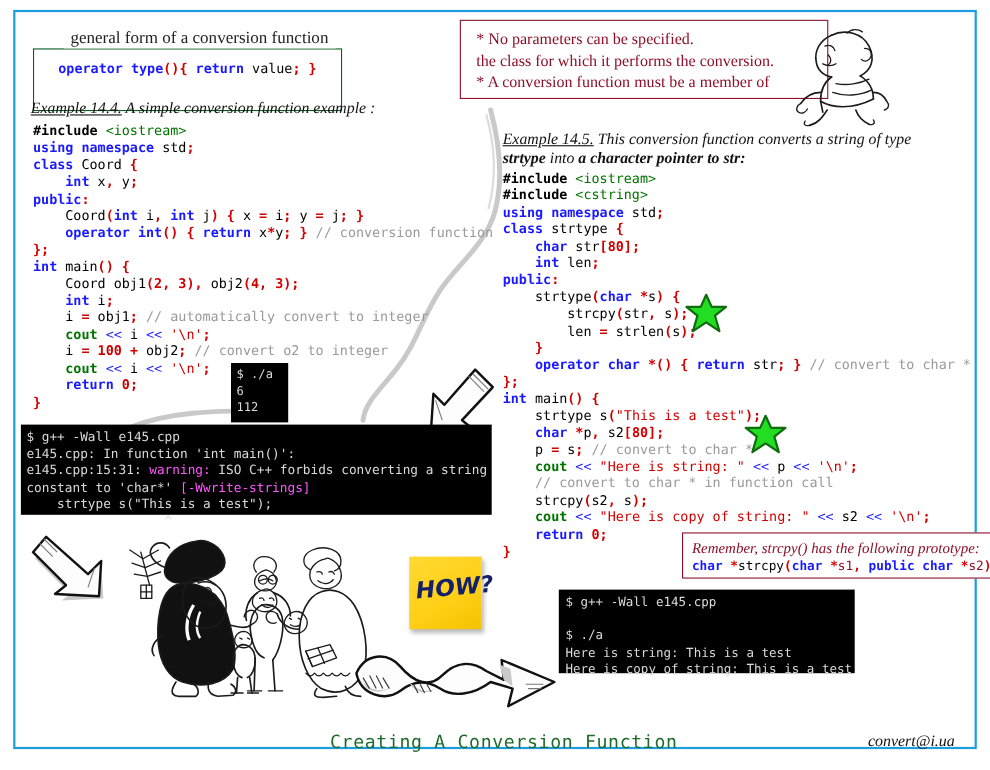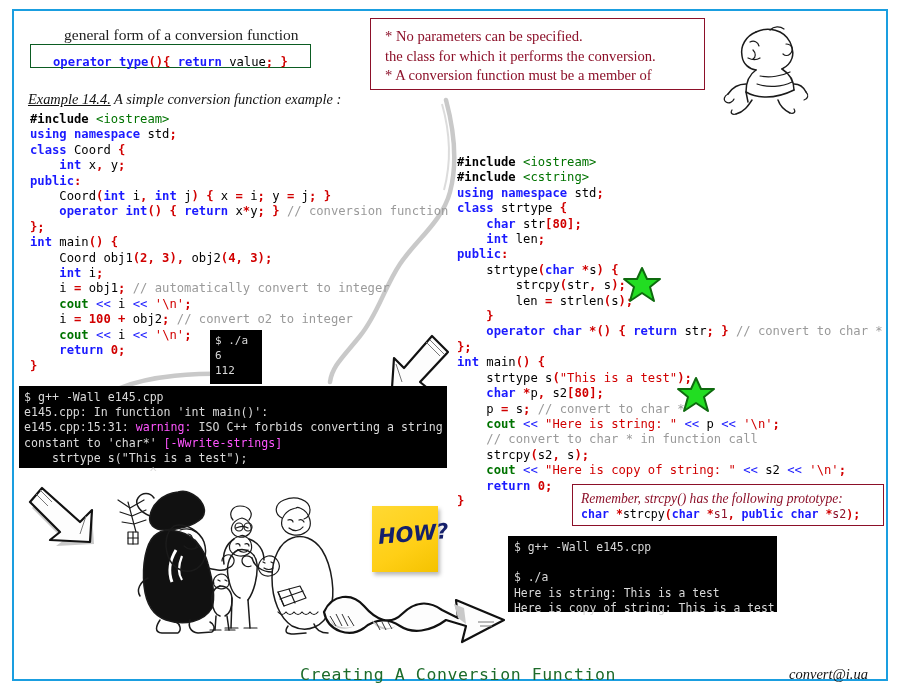--- a/index.html
+++ b/index.html
@@ -26,21 +26,21 @@
   .inc{color:#007300;font-weight:normal;}
   .str{color:#d10000;}
   .num{color:#d10000;font-weight:bold;}
   .pun{color:#d10000;font-weight:bold;}
   .cmt{color:#9a9a9a;}
   .id{color:#000;}
   .grn{color:#007300;font-weight:bold;}
 
   
   .genbox{
-    position:absolute;left:30px;top:44px;width:281px;height:24px;
+    position:absolute;left:30px;top:44px;width:281px;height:57px;
     border:1.6px solid #0b5c22;box-sizing:border-box;background:#fff;
   }
   .genbox .inner{padding:10px 0 0 22px;}
   .genlabel{
     position:absolute;left:58px;top:26px;background:#fff;padding:0 6px;
     font-family:"Liberation Serif",serif;font-size:15.5px;color:#222;
     white-space:nowrap;
   }
 
   
@@ -54,21 +54,21 @@
   .ex44{position:absolute;left:28px;top:91px;width:420px;}
   .ex45{position:absolute;left:457px;top:119px;width:425px;}
 
   
   .codeL{position:absolute;left:30px;top:112px;}
   .codeR{position:absolute;left:457px;top:155px;}
 
   
   .notebox{
     position:absolute;border:1.6px solid #8c1029;background:#fff;box-sizing:border-box;
-    font-family:"Liberation Serif",serif;color:#8c1029;
+    font-family:"Liberation Serif",serif;color:#8c1029;margin-left:48px;
   }
   #note-rules{left:370px;top:18px;width:335px;height:72px;padding:8px 0 0 14px;
     font-size:14.6px;line-height:19.5px;}
   #note-remember{left:572px;top:484px;width:312px;height:42px;padding:5px 0 0 8px;}
   #note-remember .t1{font-size:13.6px;font-style:italic;line-height:17px;}
   #note-remember .t2{font-family:"DejaVu Sans Mono",monospace;font-size:11.6px;line-height:15px;}
 
   
   .term{
     position:absolute;background:#000;color:#d9d9d9;
@@ -283,20 +283,27 @@
       C 96 16, 110 14, 124 24 L 140 32 L 138 14 L 186 34 L 144 56 L 148 40 L 128 34
       C 112 46, 94 48, 82 40 C 68 31, 56 34, 46 42 C 32 52, 10 46, 6 26 Z"></path>
     <path class="arrowsh" d="M10 30 C 14 40, 26 44, 36 40 C 30 44, 20 44, 14 38 Z"></path>
     <path class="arrowsh" d="M54 34 C 62 42, 70 44, 78 40 C 70 46, 58 44, 54 34 Z"></path>
     <path class="arrowsh" d="M136 18 L 140 32 L 148 38 L 146 22 Z"></path>
     <path d="M12 30 L18 40 M18 28 L24 40 M24 28 L30 40 M30 30 L36 40" stroke="#333" stroke-width="1" fill="none"></path>
     <path d="M58 36 L62 44 M64 36 L68 44 M70 36 L74 43" stroke="#333" stroke-width="1" fill="none"></path>
     <path d="M160 36 L176 36 M162 40 L174 40" stroke="#777" stroke-width="1" fill="none"></path>
   </svg>
 
+  <div class="exh ex45">
+    <span class="u">Example 14.5.</span>
+    <span>This conversion function converts a string of type</span><br>
+    <b>strtype</b>
+    <span>into</span>
+    <b>a character pointer to str:</b>
+  </div>
 
   <div class="codeR code"><div><span class="pp">#include</span> <span class="inc">&lt;iostream&gt;</span></div><div><span class="pp">#include</span> <span class="inc">&lt;cstring&gt;</span></div><div><span class="kw">using</span> <span class="kw">namespace</span> std<span class="pun">;</span></div><div><span class="kw">class</span> <span class="id">strtype</span> <span class="pun">{</span></div><div>    <span class="kw">char</span> str<span class="pun">[</span><span class="num">80</span><span class="pun">];</span></div><div>    <span class="kw">int</span> len<span class="pun">;</span></div><div><span class="kw">public</span><span class="pun">:</span></div><div>    <span class="id">strtype</span><span class="pun">(</span><span class="kw">char</span> <span class="pun">*</span>s<span class="pun">)</span> <span class="pun">{</span></div><div>        <span class="id">strcpy</span><span class="pun">(</span>str<span class="pun">,</span> s<span class="pun">);</span></div><div>        len <span class="pun">=</span> <span class="id">strlen</span><span class="pun">(</span>s<span class="pun">);</span></div><div>    <span class="pun">}</span></div><div>    <span class="kw">operator</span> <span class="kw">char</span> <span class="pun">*()</span> <span class="pun">{</span> <span class="kw">return</span> str<span class="pun">;</span> <span class="pun">}</span> <span class="cmt">// convert to char *</span></div><div><span class="pun">};</span></div><div><span class="kw">int</span> <span class="id">main</span><span class="pun">()</span> <span class="pun">{</span></div><div>    <span class="id">strtype</span> s<span class="pun">(</span><span class="str">"This is a test"</span><span class="pun">);</span></div><div>    <span class="kw">char</span> <span class="pun">*</span>p<span class="pun">,</span> s2<span class="pun">[</span><span class="num">80</span><span class="pun">];</span></div><div>    p <span class="pun">=</span> s<span class="pun">;</span> <span class="cmt">// convert to char *</span></div><div>    <span class="grn">cout</span> <span class="kw2">&lt;&lt;</span> <span class="str">"Here is string: "</span> <span class="kw2">&lt;&lt;</span> p <span class="kw2">&lt;&lt;</span> <span class="str">'\n'</span><span class="pun">;</span></div><div>    <span class="cmt">// convert to char * in function call</span></div><div>    <span class="id">strcpy</span><span class="pun">(</span>s2<span class="pun">,</span> s<span class="pun">);</span></div><div>    <span class="grn">cout</span> <span class="kw2">&lt;&lt;</span> <span class="str">"Here is copy of string: "</span> <span class="kw2">&lt;&lt;</span> s2 <span class="kw2">&lt;&lt;</span> <span class="str">'\n'</span><span class="pun">;</span></div><div>    <span class="kw">return</span> <span class="num">0</span><span class="pun">;</span></div><div><span class="pun">}</span></div></div>
 
   <svg class="star" style="left:622px;top:266px;" width="40" height="38" viewBox="0 0 40 38">
     <polygon points="20,2 25,13 38,13 28,21 32,35 20,27 8,35 12,21 2,13 15,13" fill="#22dd22" stroke="#0e6b0e" stroke-width="2" stroke-linejoin="round"></polygon>
   </svg>
   <svg class="star" style="left:676px;top:376px;" width="40" height="38" viewBox="0 0 40 38">
     <polygon points="20,2 25,13 38,13 28,21 32,35 20,27 8,35 12,21 2,13 15,13" fill="#22dd22" stroke="#0e6b0e" stroke-width="2" stroke-linejoin="round"></polygon>
   </svg>
 

